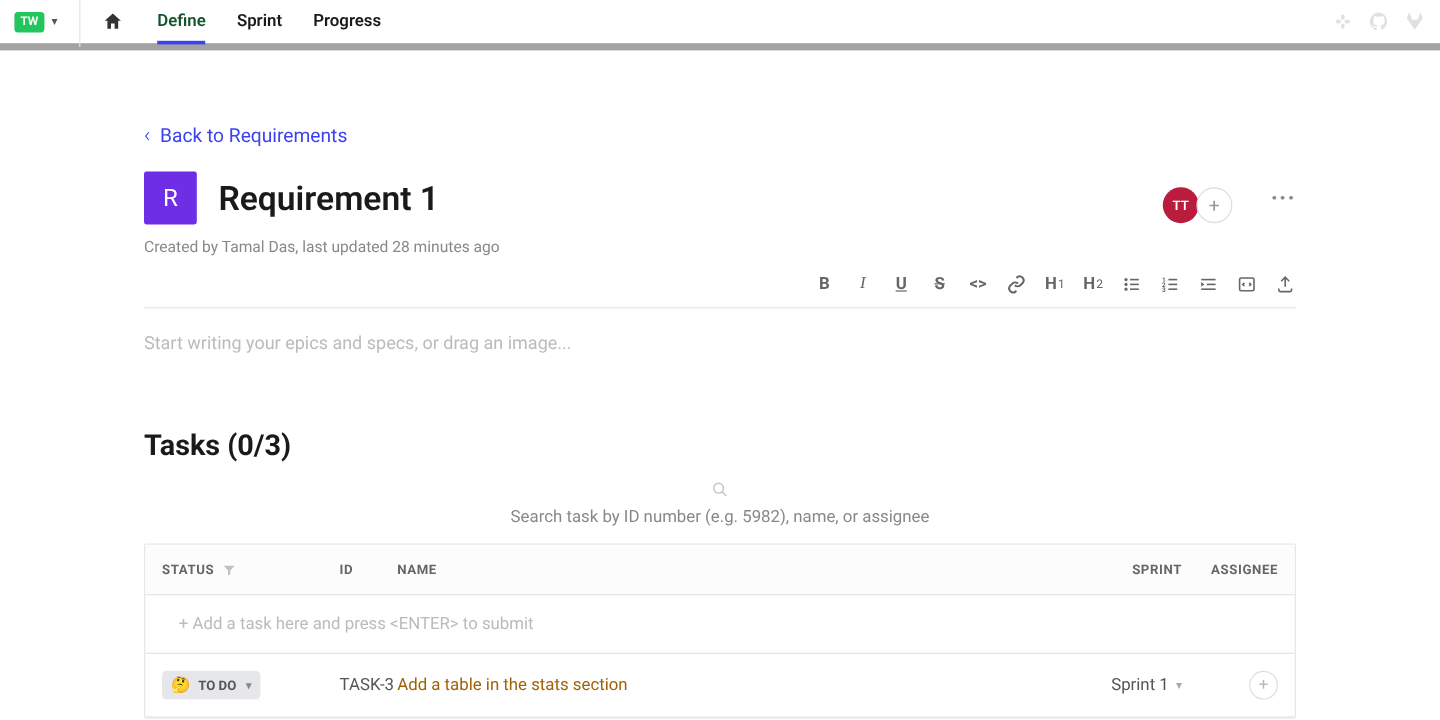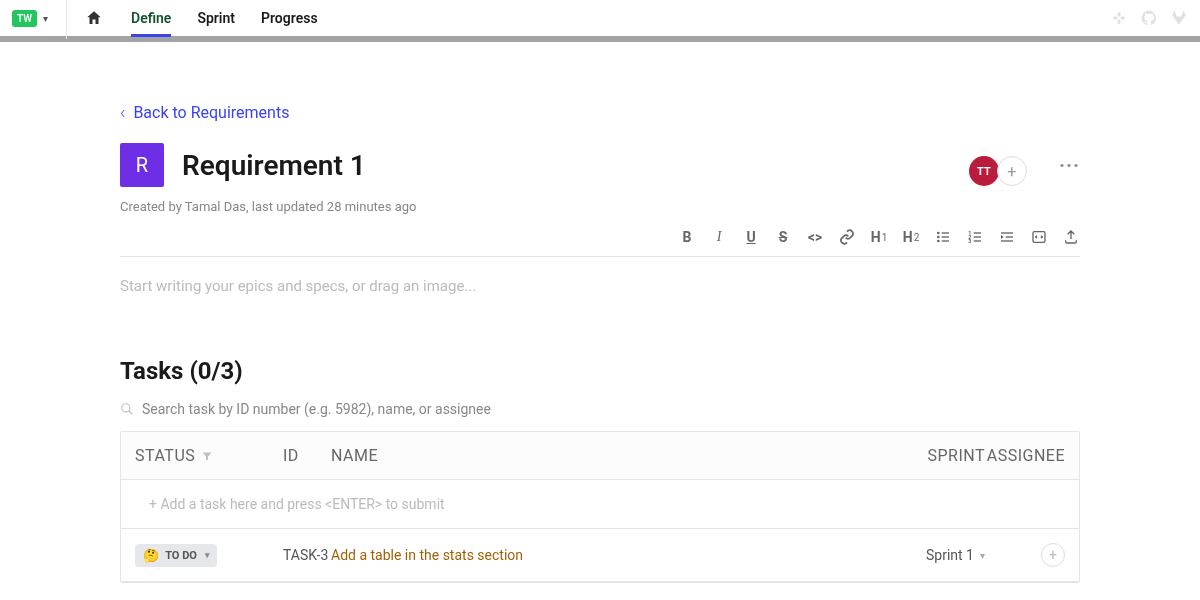--- a/index.html
+++ b/index.html
@@ -36,25 +36,25 @@
     .tb-btn { width: 18px; height: 18px; cursor: pointer; color: #666; font-size: 14px; display: flex; align-items: center; justify-content: center; font-weight: 700; }
     .tb-btn.italic { font-style: italic; font-family: Georgia, serif; font-weight: 400; }
     .tb-btn.underline { text-decoration: underline; }
     .tb-btn.strike { text-decoration: line-through; }
     .tb-sub { font-size: 10px; font-weight: 400; margin-left: 1px; }
     
     .editor-placeholder { color: #bbb; font-size: 15px; min-height: 60px; cursor: text; }
     
     .tasks-heading { font-size: 24px; font-weight: 700; margin-top: 20px; margin-bottom: 16px; }
     
-    .search-row { display: flex; align-items: center; gap: 8px; color: #888; font-size: 14px; margin-bottom: 14px; cursor: text; }
+    .search-row { display: flex; align-items: center; gap: 8px; color: #888; font-size: 14px; margin-bottom: 14px; cursor: text; flex-direction: column; }
     .search-icon-svg { width: 14px; height: 14px; opacity: 0.5; }
     
     .task-table { border: 1px solid #e5e5e5; border-radius: 2px; }
-    .task-header { display: flex; padding: 14px 14px; font-size: 16px; font-weight: 400; color: #666; letter-spacing: 0.5px; border-bottom: 1px solid #e5e5e5; background: #fcfcfd; }
+    .task-header { display: flex; padding: 14px 14px; font-size: 11px; font-weight: 700; color: #666; letter-spacing: 0.5px; border-bottom: 1px solid #e5e5e5; background: #fcfcfd; }
     .col-status { width: 100px; display: flex; align-items: center; gap: 6px; }
     .col-id { width: 96px; padding-left: 48px; }
     .col-name { flex: 1; }
     .col-sprint { width: 90px; text-align: right; }
     .col-assignee { width: 80px; text-align: right; }
     .filter-icon { width: 12px; height: 12px; opacity: 0.5; }
     
     .add-row { padding: 16px 14px 16px 28px; color: #bbb; font-size: 14px; border-bottom: 1px solid #e5e5e5; cursor: text; }
     
     .task-row { display: flex; align-items: center; padding: 14px 14px; border-bottom: 1px solid #e5e5e5; font-size: 14px; }

